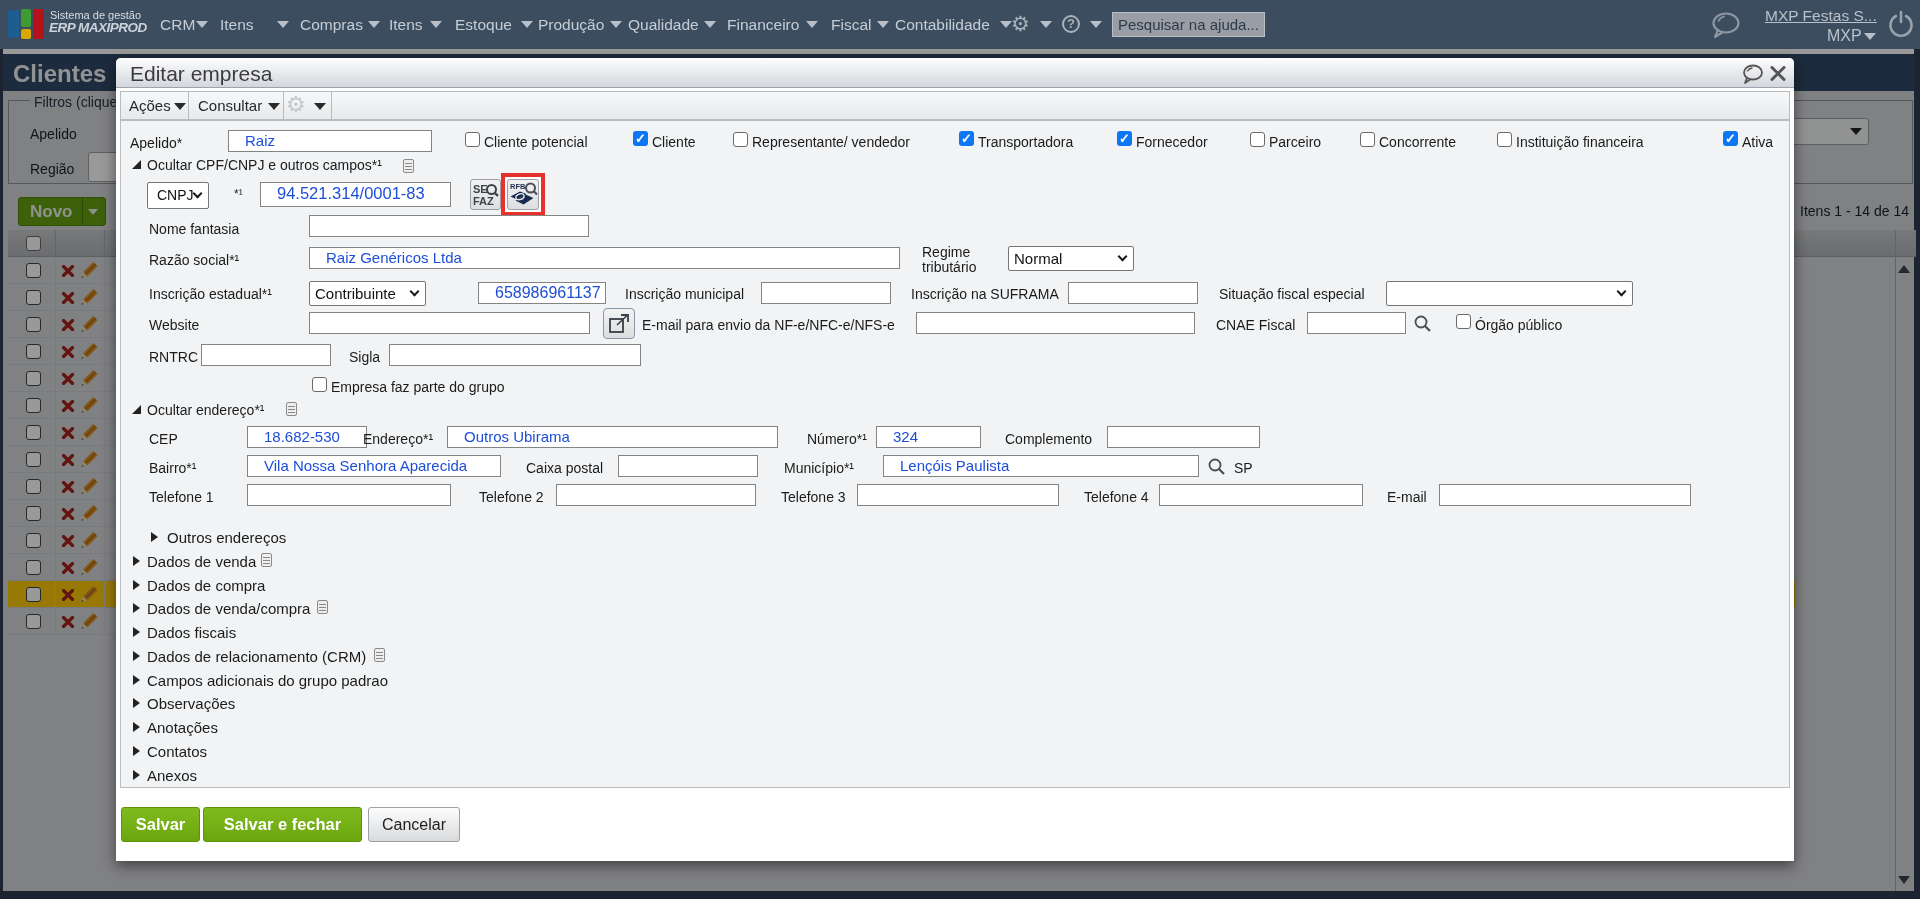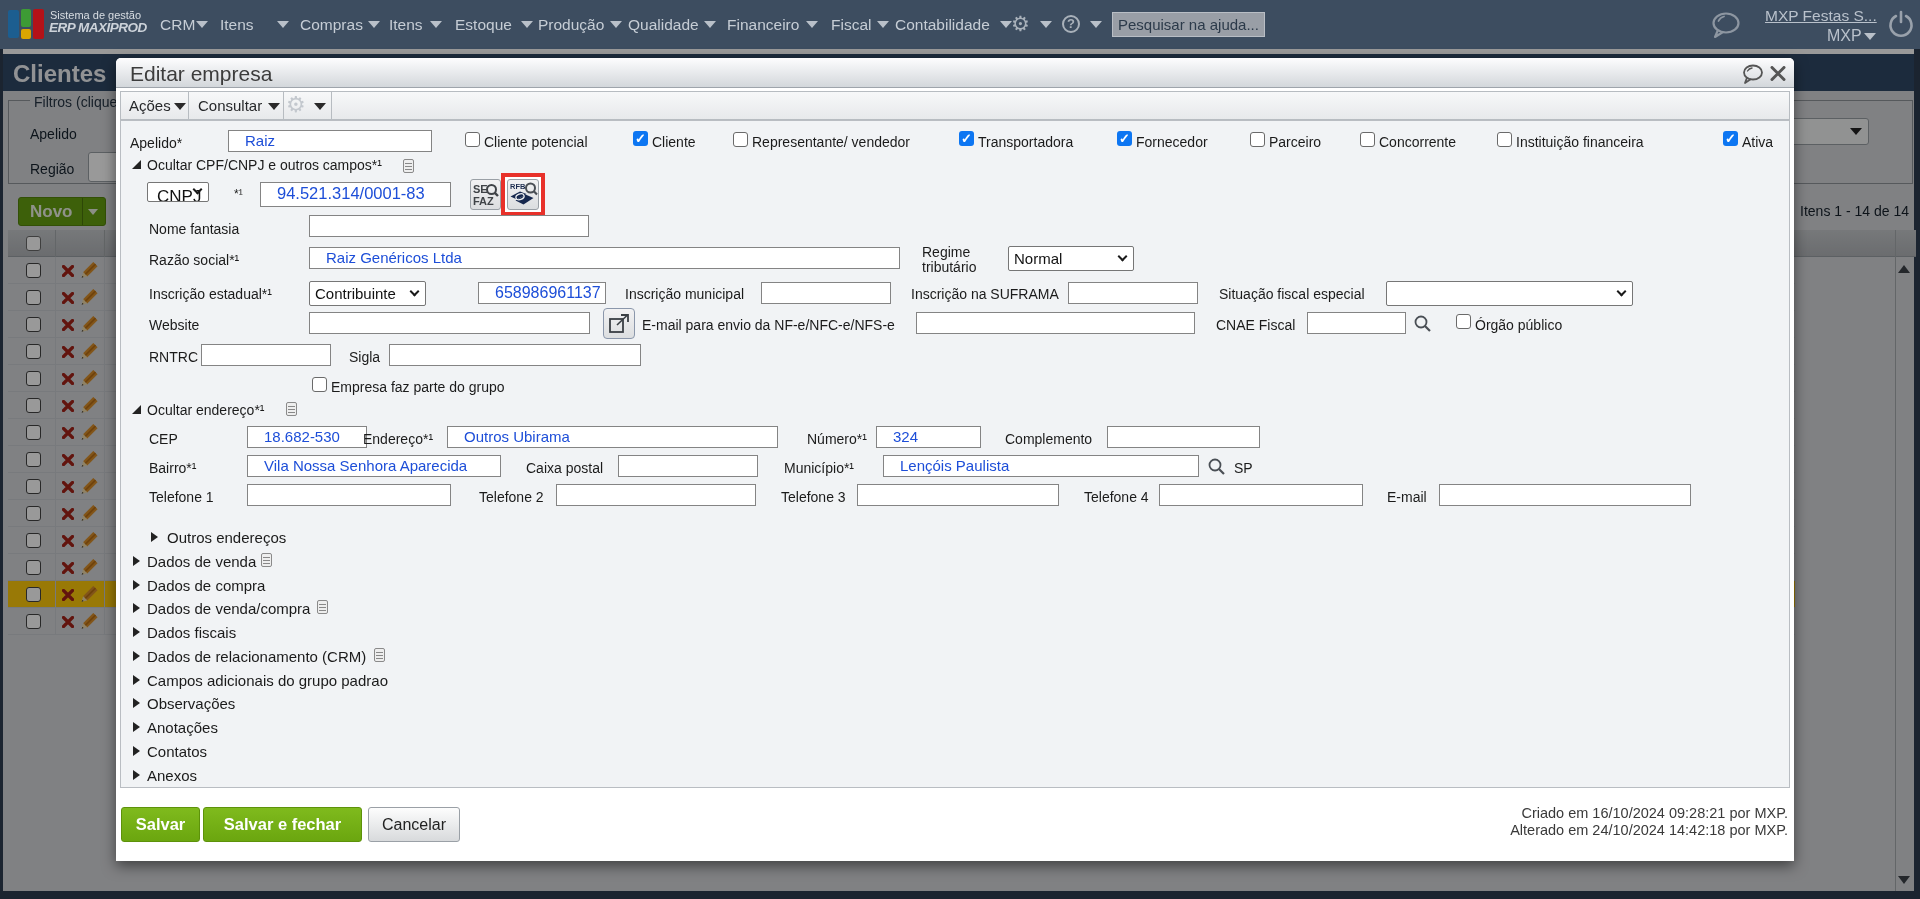--- a/index.html
+++ b/index.html
@@ -348,21 +348,21 @@
       <div class="lb" style="left:1258px;top:13px">Concorrente</div>
     <div class="cb" style="left:1376px;top:11px"></div>
       <div class="lb" style="left:1395px;top:13px">Instituição financeira</div>
     <div class="cbc" style="left:1602px;top:10px">✓</div>
       <div class="lb" style="left:1621px;top:13px">Ativa</div>
 
     <div class="trine" style="left:11px;top:39px"></div>
     <div class="lb" style="left:26px;top:36px">Ocultar CPF/CNPJ e outros campos*¹</div>
     <div class="notes" style="left:282px;top:38px"></div>
 
-    <div class="sel" style="left:26px;top:61px;width:62px;height:20px;font-size:17px;padding-left:9px;padding-top:4px">CNPJ<span class="car"></span></div>
+    <div class="sel" style="left:26px;top:61px;width:62px;height:27px;font-size:14px;padding-left:9px;padding-top:4px">CNPJ<span class="car"></span></div>
     <div class="lb" style="left:113px;top:66px;font-size:12px">*¹</div>
     <div class="inp" style="left:139px;top:61px;width:191px;height:25px;font-size:16.5px">94.521.314/0001-83</div>
     <div class="ab" style="left:349px;top:58px;width:31px;height:31px;background:linear-gradient(#f2f2f3,#dcdee0);border:1px solid #9aa0a6;border-radius:3px"></div>
     <svg class="ab" style="left:351px;top:61px" width="28" height="26" viewBox="0 0 28 26">
       <text x="1" y="11" font-size="11" font-weight="bold" fill="#3f4347" font-family="Liberation Sans">SE</text>
       <text x="1" y="23" font-size="11" font-weight="bold" fill="#3f4347" font-family="Liberation Sans">FAZ</text>
       <circle cx="19.5" cy="7.5" r="4.5" fill="none" stroke="#3f4347" stroke-width="2"></circle>
       <line x1="22.8" y1="10.8" x2="26" y2="14" stroke="#3f4347" stroke-width="2.4"></line>
     </svg>
     <div class="ab" style="left:380px;top:52px;width:44px;height:43px;border:4px solid #e8312a;background:#fff"></div>
@@ -484,14 +484,13 @@
       <div class="lb" style="font-size:15px;left:26px;top:598px">Anotações</div>
     <div class="trir" style="left:12px;top:625px"></div>
       <div class="lb" style="font-size:15px;left:26px;top:622px">Contatos</div>
     <div class="trir" style="left:12px;top:649px"></div>
       <div class="lb" style="font-size:15px;left:26px;top:646px">Anexos</div>
   </div>
 
   <div class="ab" style="left:5px;top:749px;width:79px;height:35px;background:linear-gradient(#7fba1d,#6ba60f);border:1px solid #5d920a;border-radius:3px;color:#fff;font-size:16.5px;font-weight:bold;text-align:center;line-height:33px">Salvar</div>
   <div class="ab" style="left:87px;top:749px;width:159px;height:35px;background:linear-gradient(#7fba1d,#6ba60f);border:1px solid #5d920a;border-radius:3px;color:#fff;font-size:16.5px;font-weight:bold;text-align:center;line-height:33px">Salvar e fechar</div>
   <div class="ab" style="left:252px;top:749px;width:92px;height:35px;background:linear-gradient(#fdfdfd,#d8dadc);border:1px solid #9aa0a6;border-radius:3px;color:#222;font-size:16px;text-align:center;line-height:33px">Cancelar</div>
-  <div class="ab" style="left:1200px;top:747px;width:472px;text-align:right;font-size:14.5px;color:#3a3a3a;line-height:16.5px">Criado em 16/10/2024 09:28:21 por MXP.<br>Alterado em 24/10/2024 14:42:18 por MXP.</div>
 </div>
 
 </body></html>

